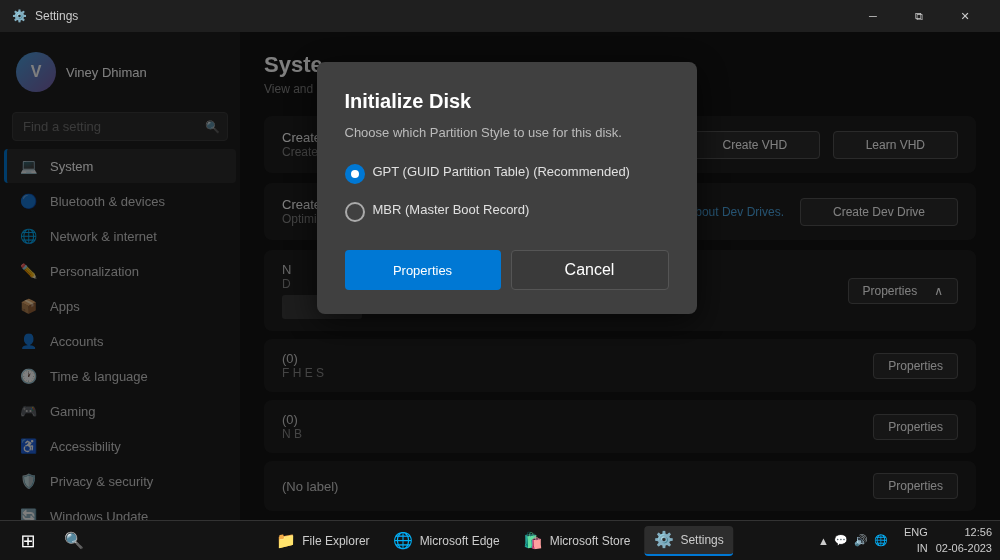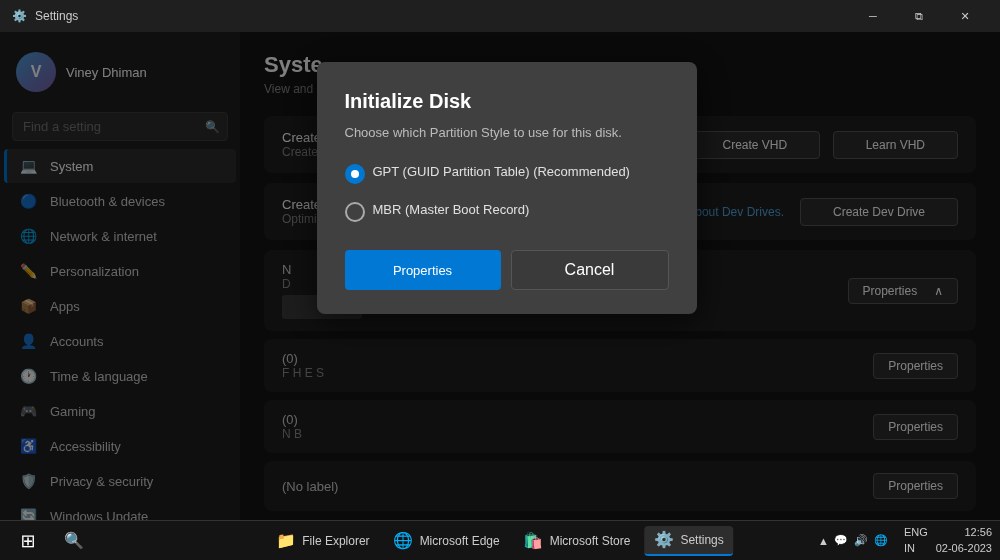--- a/index.html
+++ b/index.html
@@ -589,21 +589,21 @@
       <span>Settings</span>
     </div>
   </div>
   <div class="taskbar-right">
     <div class="sys-tray-icons">
       <span>▲</span>
       <span>💬</span>
       <span>🔊</span>
       <span>🌐</span>
     </div>
-    <div style="font-size:11px;color:#ccc;text-align:left;line-height:1.4;">
+    <div style="font-size:11px;color:#ccc;text-align:right;line-height:1.4;">
       ENG<br>IN
     </div>
     <div class="clock">
       <div>12:56</div>
       <div>02-06-2023</div>
     </div>
   </div>
 </div>
 
 </body></html>

